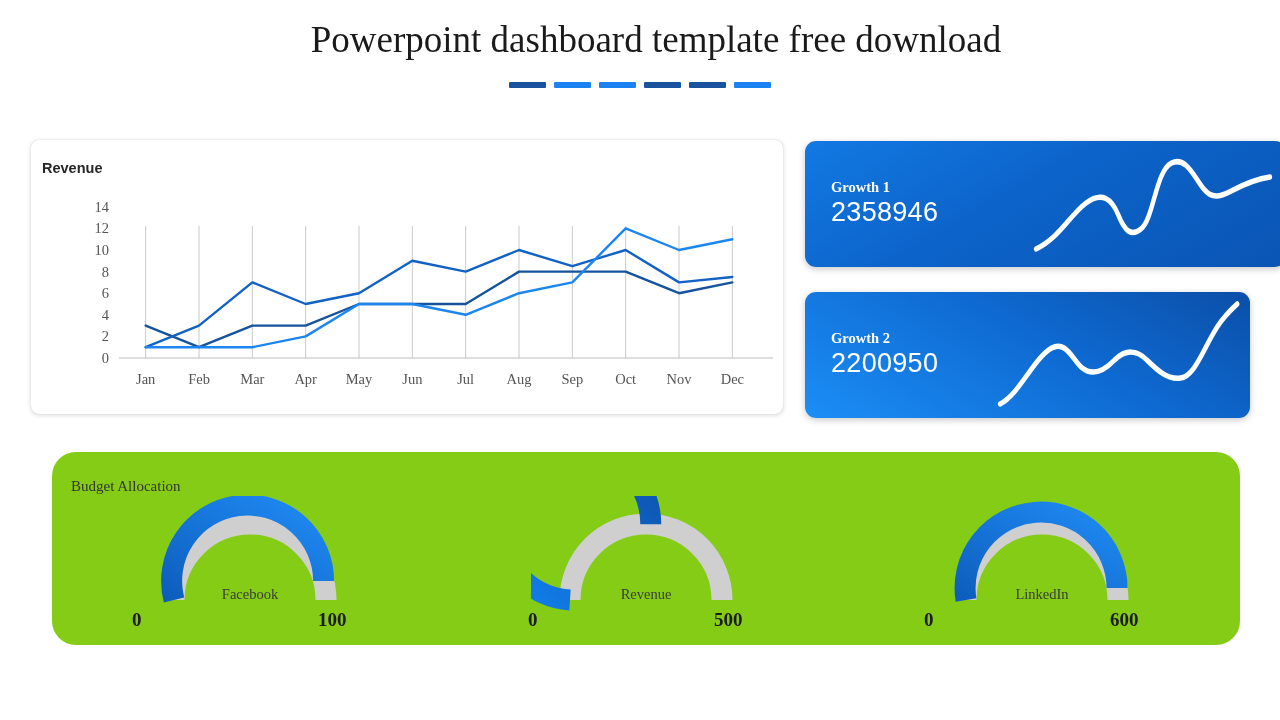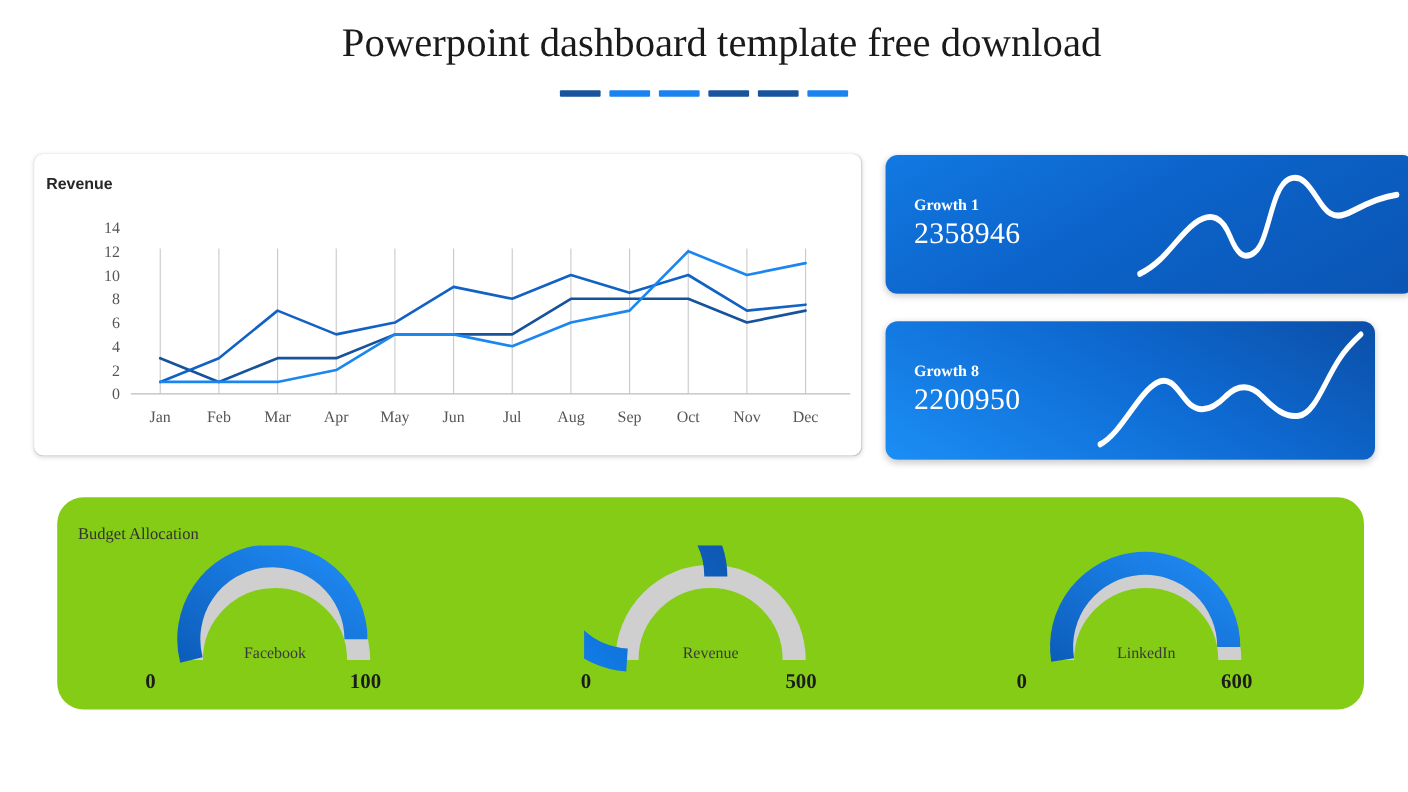--- a/index.html
+++ b/index.html
@@ -126,21 +126,21 @@
     top: 38px;
     font-family: "Liberation Serif", serif;
     font-size: 14.5px;
     font-weight: bold;
     color: #ffffff;
   }
   .growth-value {
     position: absolute;
     left: 26px;
     top: 56px;
-    font-family: Liberation Serif, serif;
+    font-family: Liberation Sans, sans-serif;
     font-size: 27px;
     font-weight: 400;
     color: #ffffff;
     letter-spacing: 0.3px;
   }
   .growth-spark {
     position: absolute;
     right: 8px;
     top: 0;
     width: 250px;
@@ -273,21 +273,21 @@
 
 <div class="growth-card" id="growth-card-1">
   <div class="growth-label">Growth 1</div>
   <div class="growth-value">2358946</div>
   <svg class="growth-spark" viewBox="0 0 310 126" preserveAspectRatio="none">
     <path id="spark-1" fill="none" stroke="#ffffff" stroke-width="5.5" stroke-linecap="round" stroke-linejoin="round" d="M 10 108 C 40 96 52 74 72 62 C 92 50 104 58 112 74 C 120 90 128 96 140 88 C 156 78 158 30 178 22 C 196 15 206 36 218 48 C 228 58 238 56 252 50 C 266 44 282 38 300 36"></path>
   </svg>
 </div>
 
 <div class="growth-card" id="growth-card-2">
-  <div class="growth-label">Growth 8</div>
+  <div class="growth-label">Growth 2</div>
   <div class="growth-value">2200950</div>
   <svg class="growth-spark" viewBox="0 0 310 126" preserveAspectRatio="none">
     <path id="spark-2" fill="none" stroke="#ffffff" stroke-width="5.5" stroke-linecap="round" stroke-linejoin="round" d="M 10 112 C 34 102 52 66 74 56 C 92 48 100 68 112 76 C 126 85 140 78 152 68 C 166 57 180 58 192 68 C 206 79 218 88 234 86 C 252 84 262 56 280 34 C 288 24 296 18 304 12"></path>
   </svg>
 </div>
 
 <div id="budget-panel">
   <div id="budget-title">Budget Allocation</div>
   <div id="gauge-row">
       <div class="gauge-cell">

